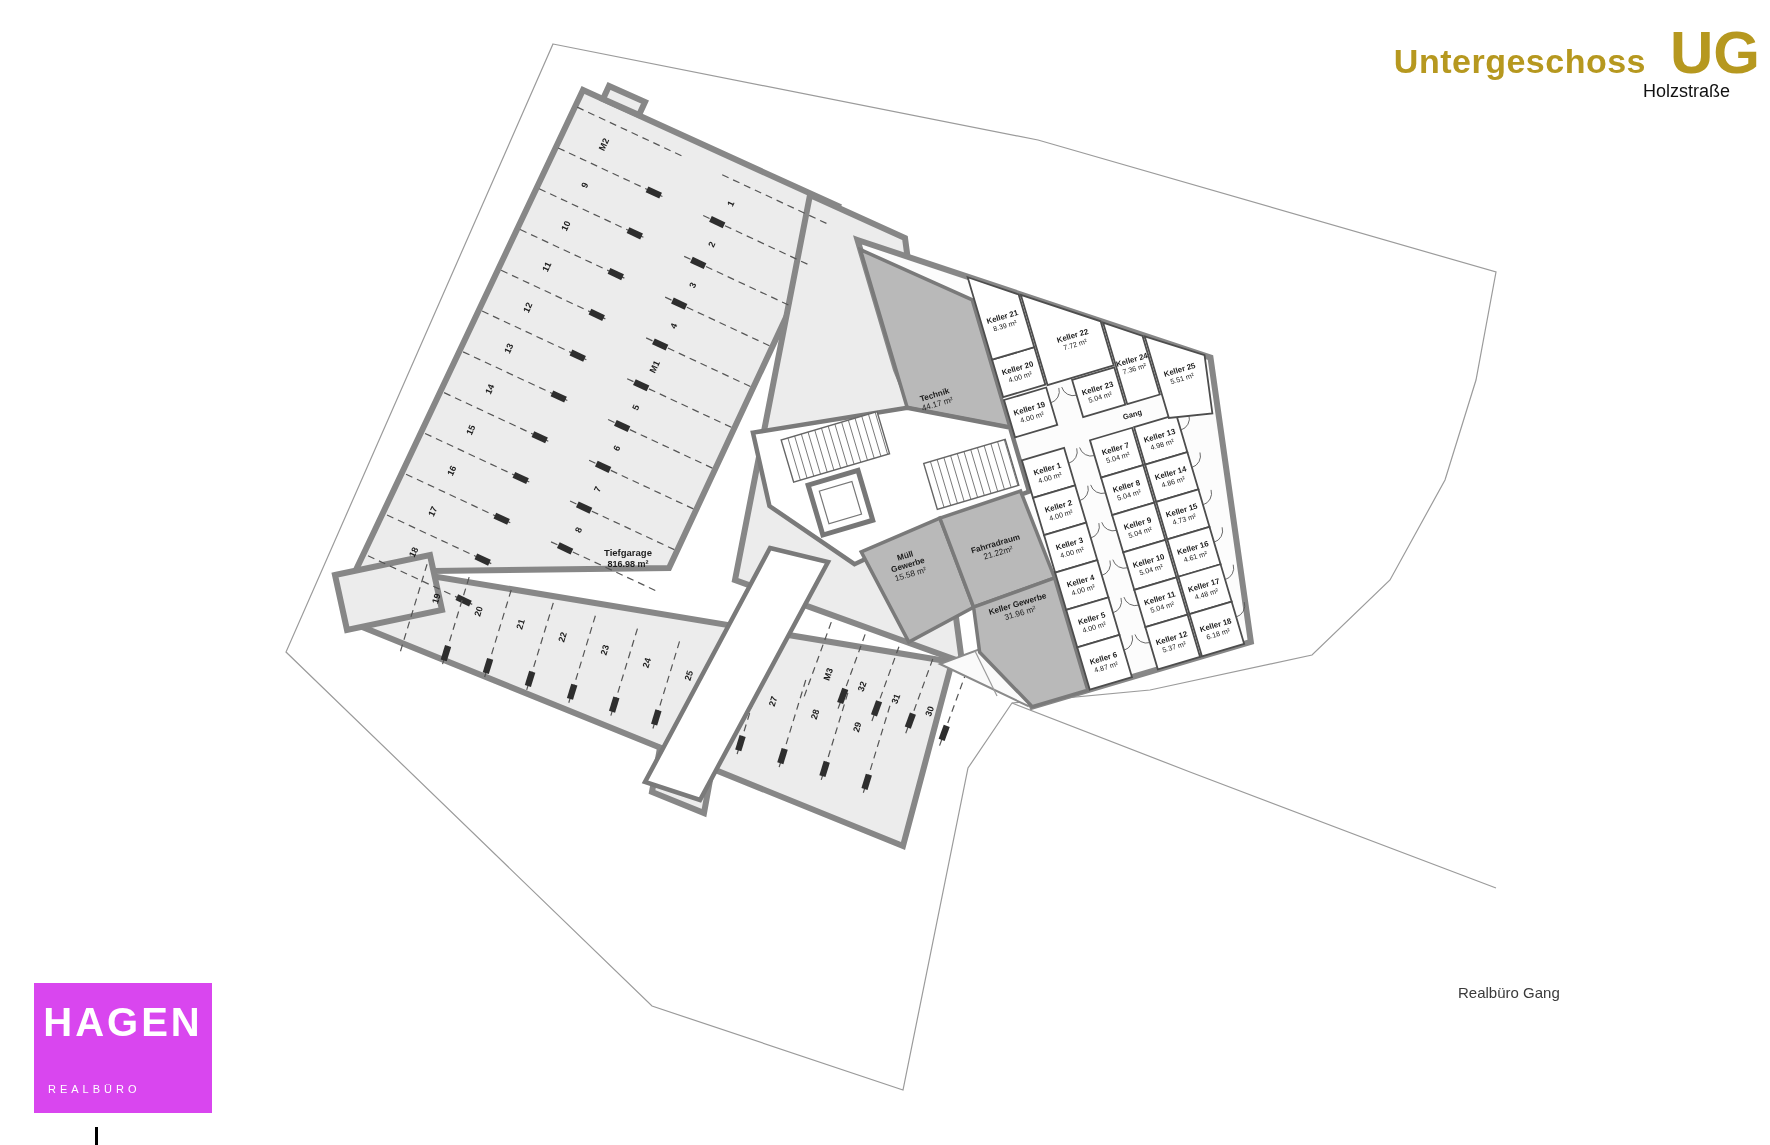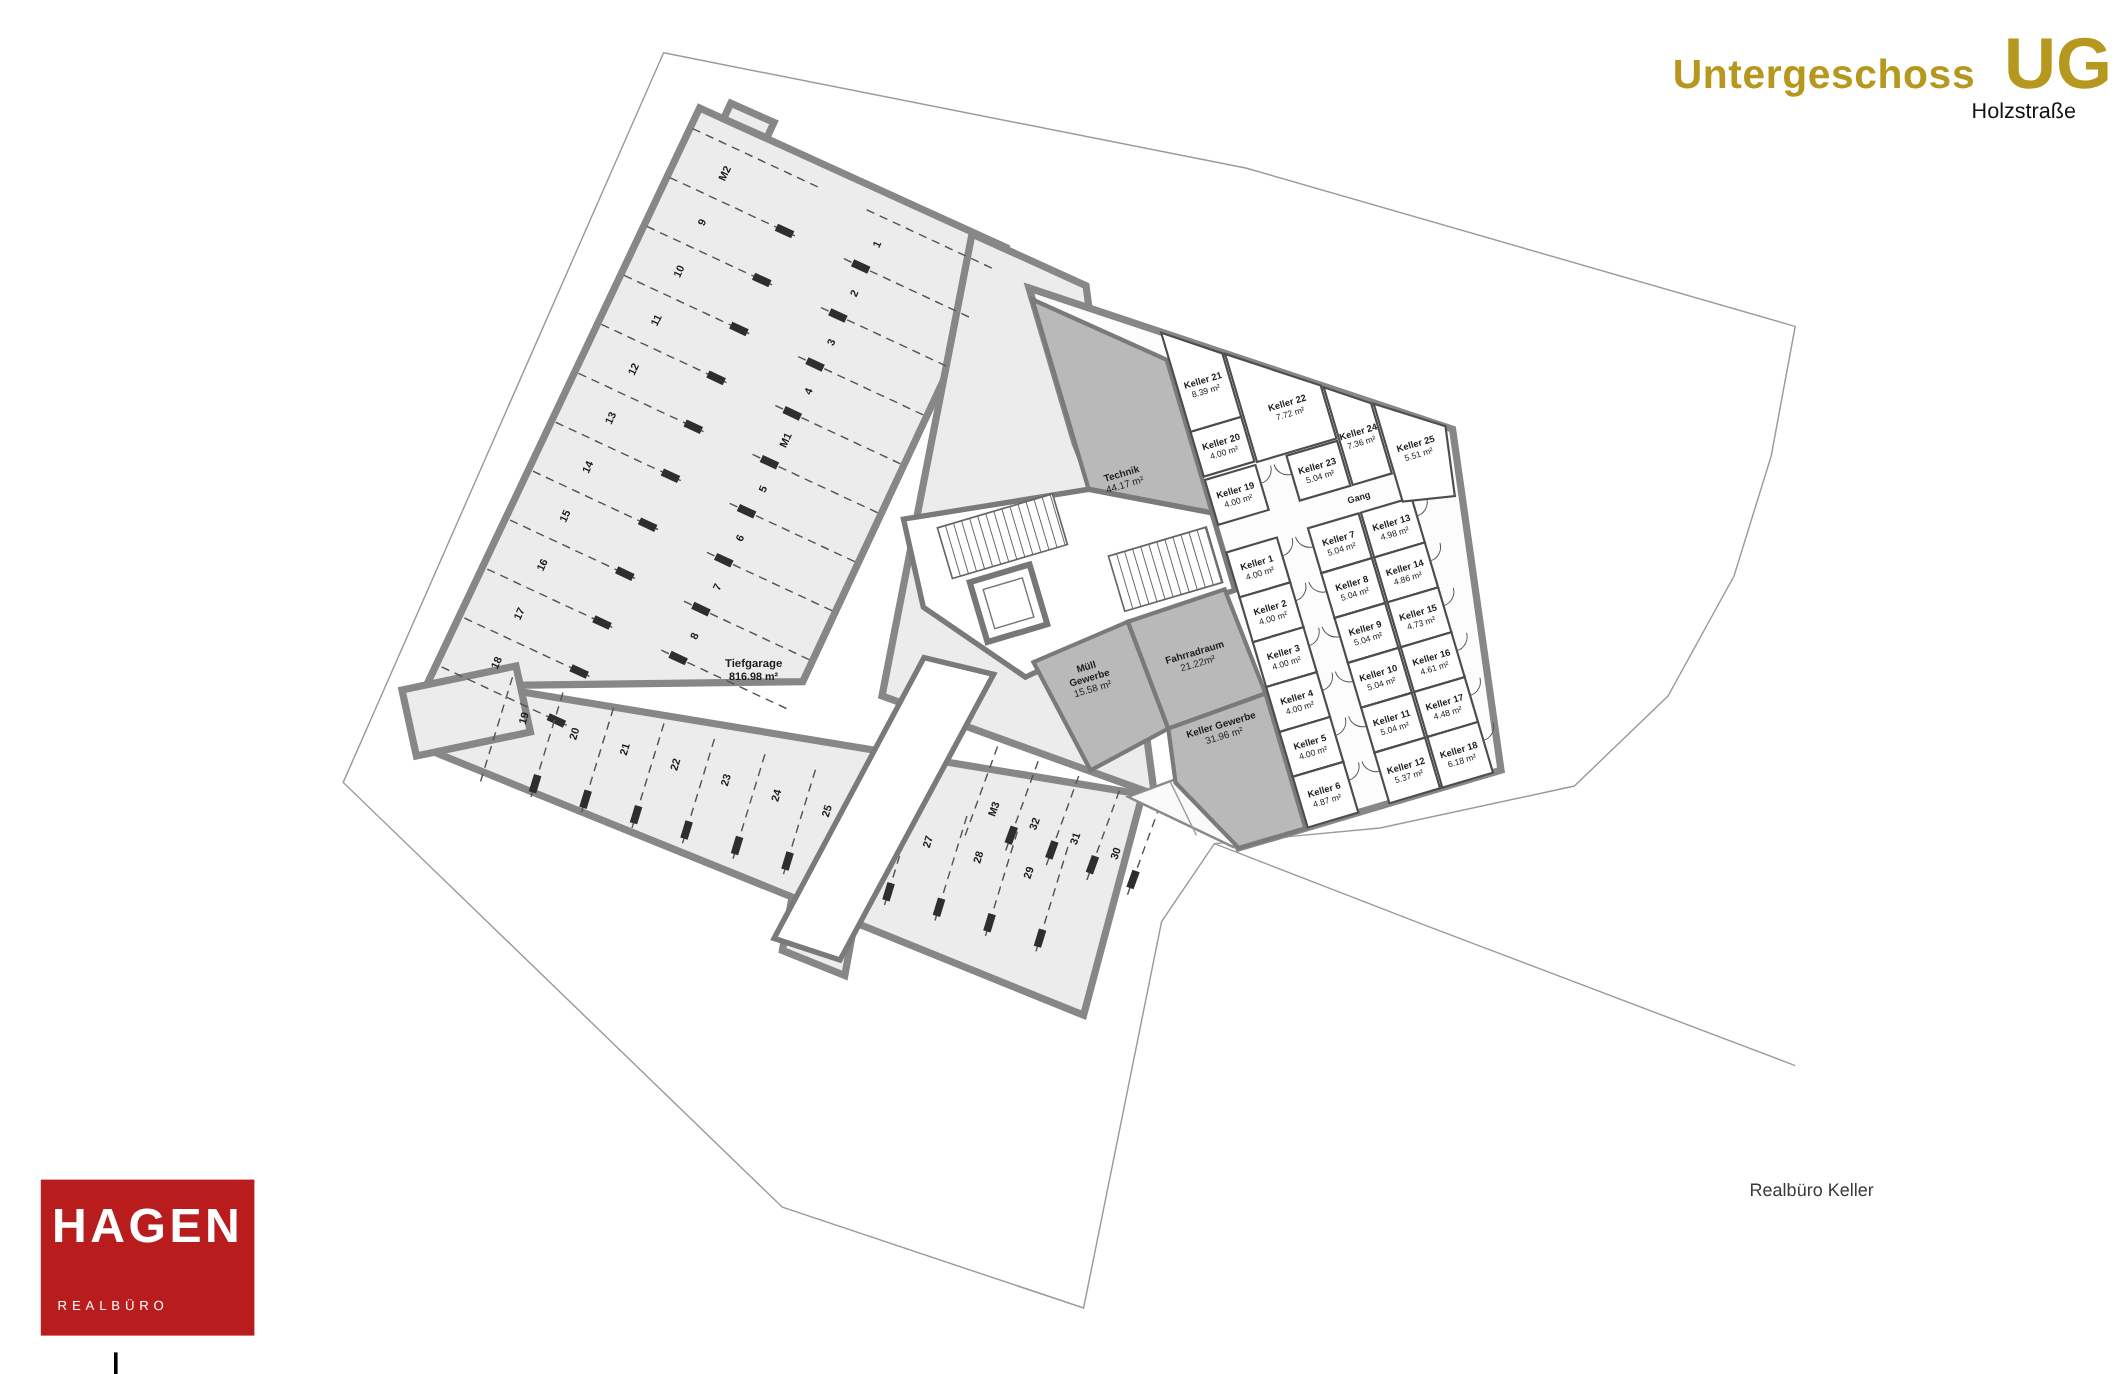--- a/index.html
+++ b/index.html
@@ -337,20 +337,20 @@
   </svg>
 
   <div class="titleblock">
     <div class="trow">
       <span class="floorname" style="color: rgb(182, 152, 31);">Untergeschoss</span>
       <span class="floorabbr" style="color: rgb(182, 152, 31); margin-top: 25px;">UG</span>
     </div>
     <div class="street">Holzstraße</div>
   </div>
 
-  <div class="logo" style="background: #b91c1c; gap: 38px;">
+  <div class="logo" style="background: #d946ef; gap: 38px;">
     <div class="logo-title">HAGEN</div>
     <div class="logo-sub">REALBÜRO</div>
   </div>
   <div class="corner-mark"></div>
 
-  <div class="credit">Realbüro Keller</div>
+  <div class="credit">Realbüro Gang</div>
 </div>
 
 </body></html>

